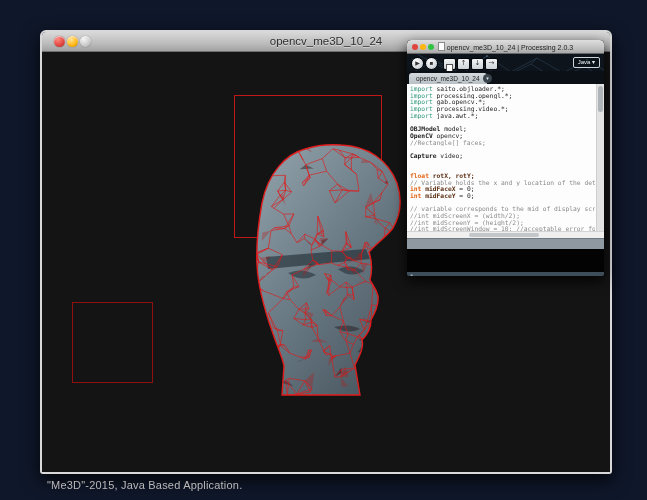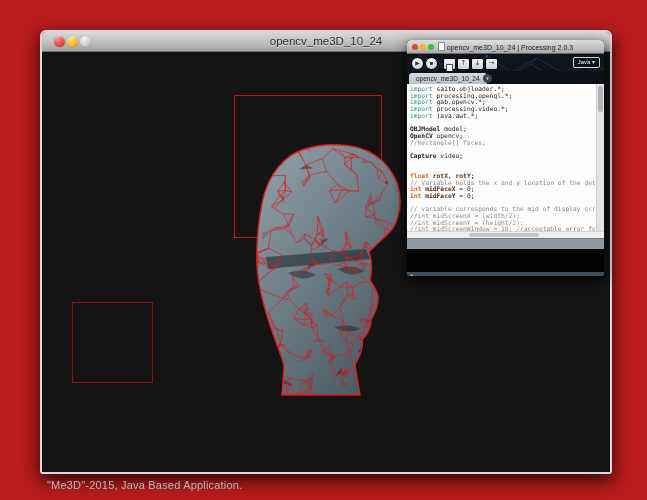--- a/index.html
+++ b/index.html
@@ -1,16 +1,16 @@
 <!DOCTYPE html>
 <html><head>
 <meta charset="utf-8">
 <style>
   html,body{margin:0;padding:0;background:#000;}
-  .stage{position:relative;width:647px;height:500px;background:#b91c1c;overflow:hidden;
+  .stage{position:relative;width:647px;height:500px;background:#0f172a;overflow:hidden;
          font-family:"Liberation Sans",sans-serif;}
 
   
   .main-window{position:absolute;left:40px;top:30px;width:568px;height:440px;
     background:#151515;border:2px solid #d8d8d8;border-radius:6px 6px 3px 3px;
     box-shadow:0 6px 18px rgba(0,0,0,.8);}
   .main-titlebar{position:relative;height:19px;border-radius:4px 4px 0 0;
     background:linear-gradient(#d9d9d9,#bcbcbc 60%,#a2a2a2);
     border-bottom:1px solid #6f6f6f;}
   .main-title{position:absolute;left:0;right:0;top:3px;text-align:center;

